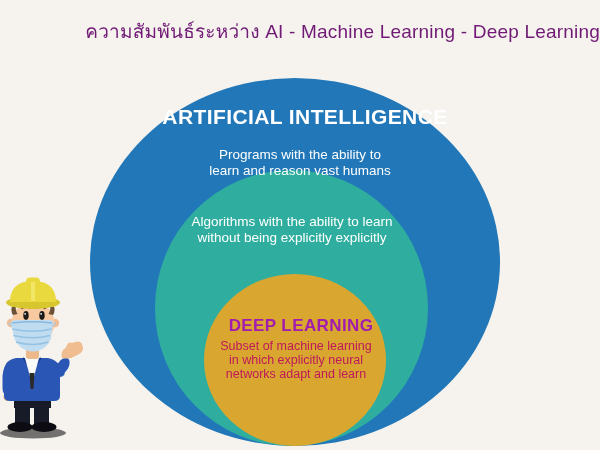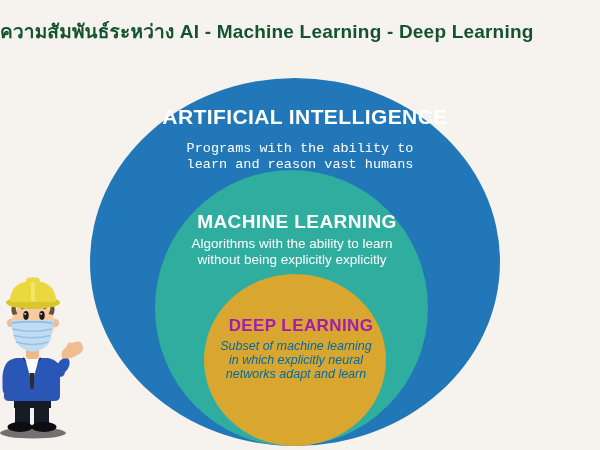--- a/index.html
+++ b/index.html
@@ -3,39 +3,39 @@
 <meta charset="utf-8">
 <style>
   html,body{margin:0;padding:0;background:#f6f3ee;}
   .stage{
     position:relative;width:600px;height:450px;overflow:hidden;
     background:#f6f3ee;
     font-family:"Liberation Sans",sans-serif;
   }
   .page-title{
     position:absolute;top:16px;left:0;width:100%;
-    text-align:left;font-size:19px;font-weight:bold;color:#14532d;
+    text-align:right;font-size:19px;font-weight:normal;color:#701a75;
     letter-spacing:0.2px;white-space:nowrap;
   }
   .circle{position:absolute;border-radius:50%;}
   .c-ai{left:90px;top:78px;width:410px;height:368px;background:#2177b7;}
   .c-ml{left:155px;top:170px;width:273px;height:276px;background:#2fae9f;}
   .c-dl{left:204px;top:274px;width:182px;height:172px;background:#d9a72f;}
   .ring-text{position:absolute;text-align:center;color:#ffffff;}
   .ring-title{font-weight:bold;letter-spacing:0.4px;padding-left:10px;}
   .ring-desc span{display:block;}
   .t-ai{left:0;width:600px;top:105px;}
   .t-ai .ring-title{font-size:21px;}
-  .t-ai .ring-desc{font-size:13.5px;line-height:1.22;margin-top:12px;font-family:Liberation Mono, monospace;}
+  .t-ai .ring-desc{font-size:13.5px;line-height:1.22;margin-top:18px;}
   .t-ml{left:0;width:584px;top:211px;}
   .t-ml .ring-title{font-size:19px;}
   .t-ml .ring-desc{font-size:13.5px;line-height:1.22;margin-top:3px;}
   .t-dl{left:0;width:592px;top:316px;}
   .t-dl .ring-title{font-size:17px;color:#a21caf;}
-  .t-dl .ring-desc{font-size:12.5px;line-height:1.1;margin-top:4px;color:#0369a1;font-style:italic;}
+  .t-dl .ring-desc{font-size:12.5px;line-height:1.1;margin-top:4px;color:#be185d;}
   .mascot{position:absolute;left:0;top:276px;width:92px;height:168px;}
 </style>
 </head>
 <body>
 
 <div class="stage">
 
   <div class="page-title">ความสัมพันธ์ระหว่าง AI - Machine Learning - Deep Learning</div>
 
   <div class="circle c-ai"></div>
@@ -44,21 +44,20 @@
 
   <div class="ring-text t-ai">
     <div class="ring-title">ARTIFICIAL INTELLIGENCE</div>
     <div class="ring-desc">
       <span>Programs with the ability to</span>
       <span>learn and reason vast humans</span>
     </div>
   </div>
 
   <div class="ring-text t-ml">
-    <div class="ring-title">MACHINE LEARNING</div>
     <div class="ring-desc">
       <span>Algorithms with the ability to learn</span>
       <span>without being explicitly explicitly</span>
     </div>
   </div>
 
   <div class="ring-text t-dl">
     <div class="ring-title">DEEP LEARNING</div>
     <div class="ring-desc">
       <span>Subset of machine learning</span>

